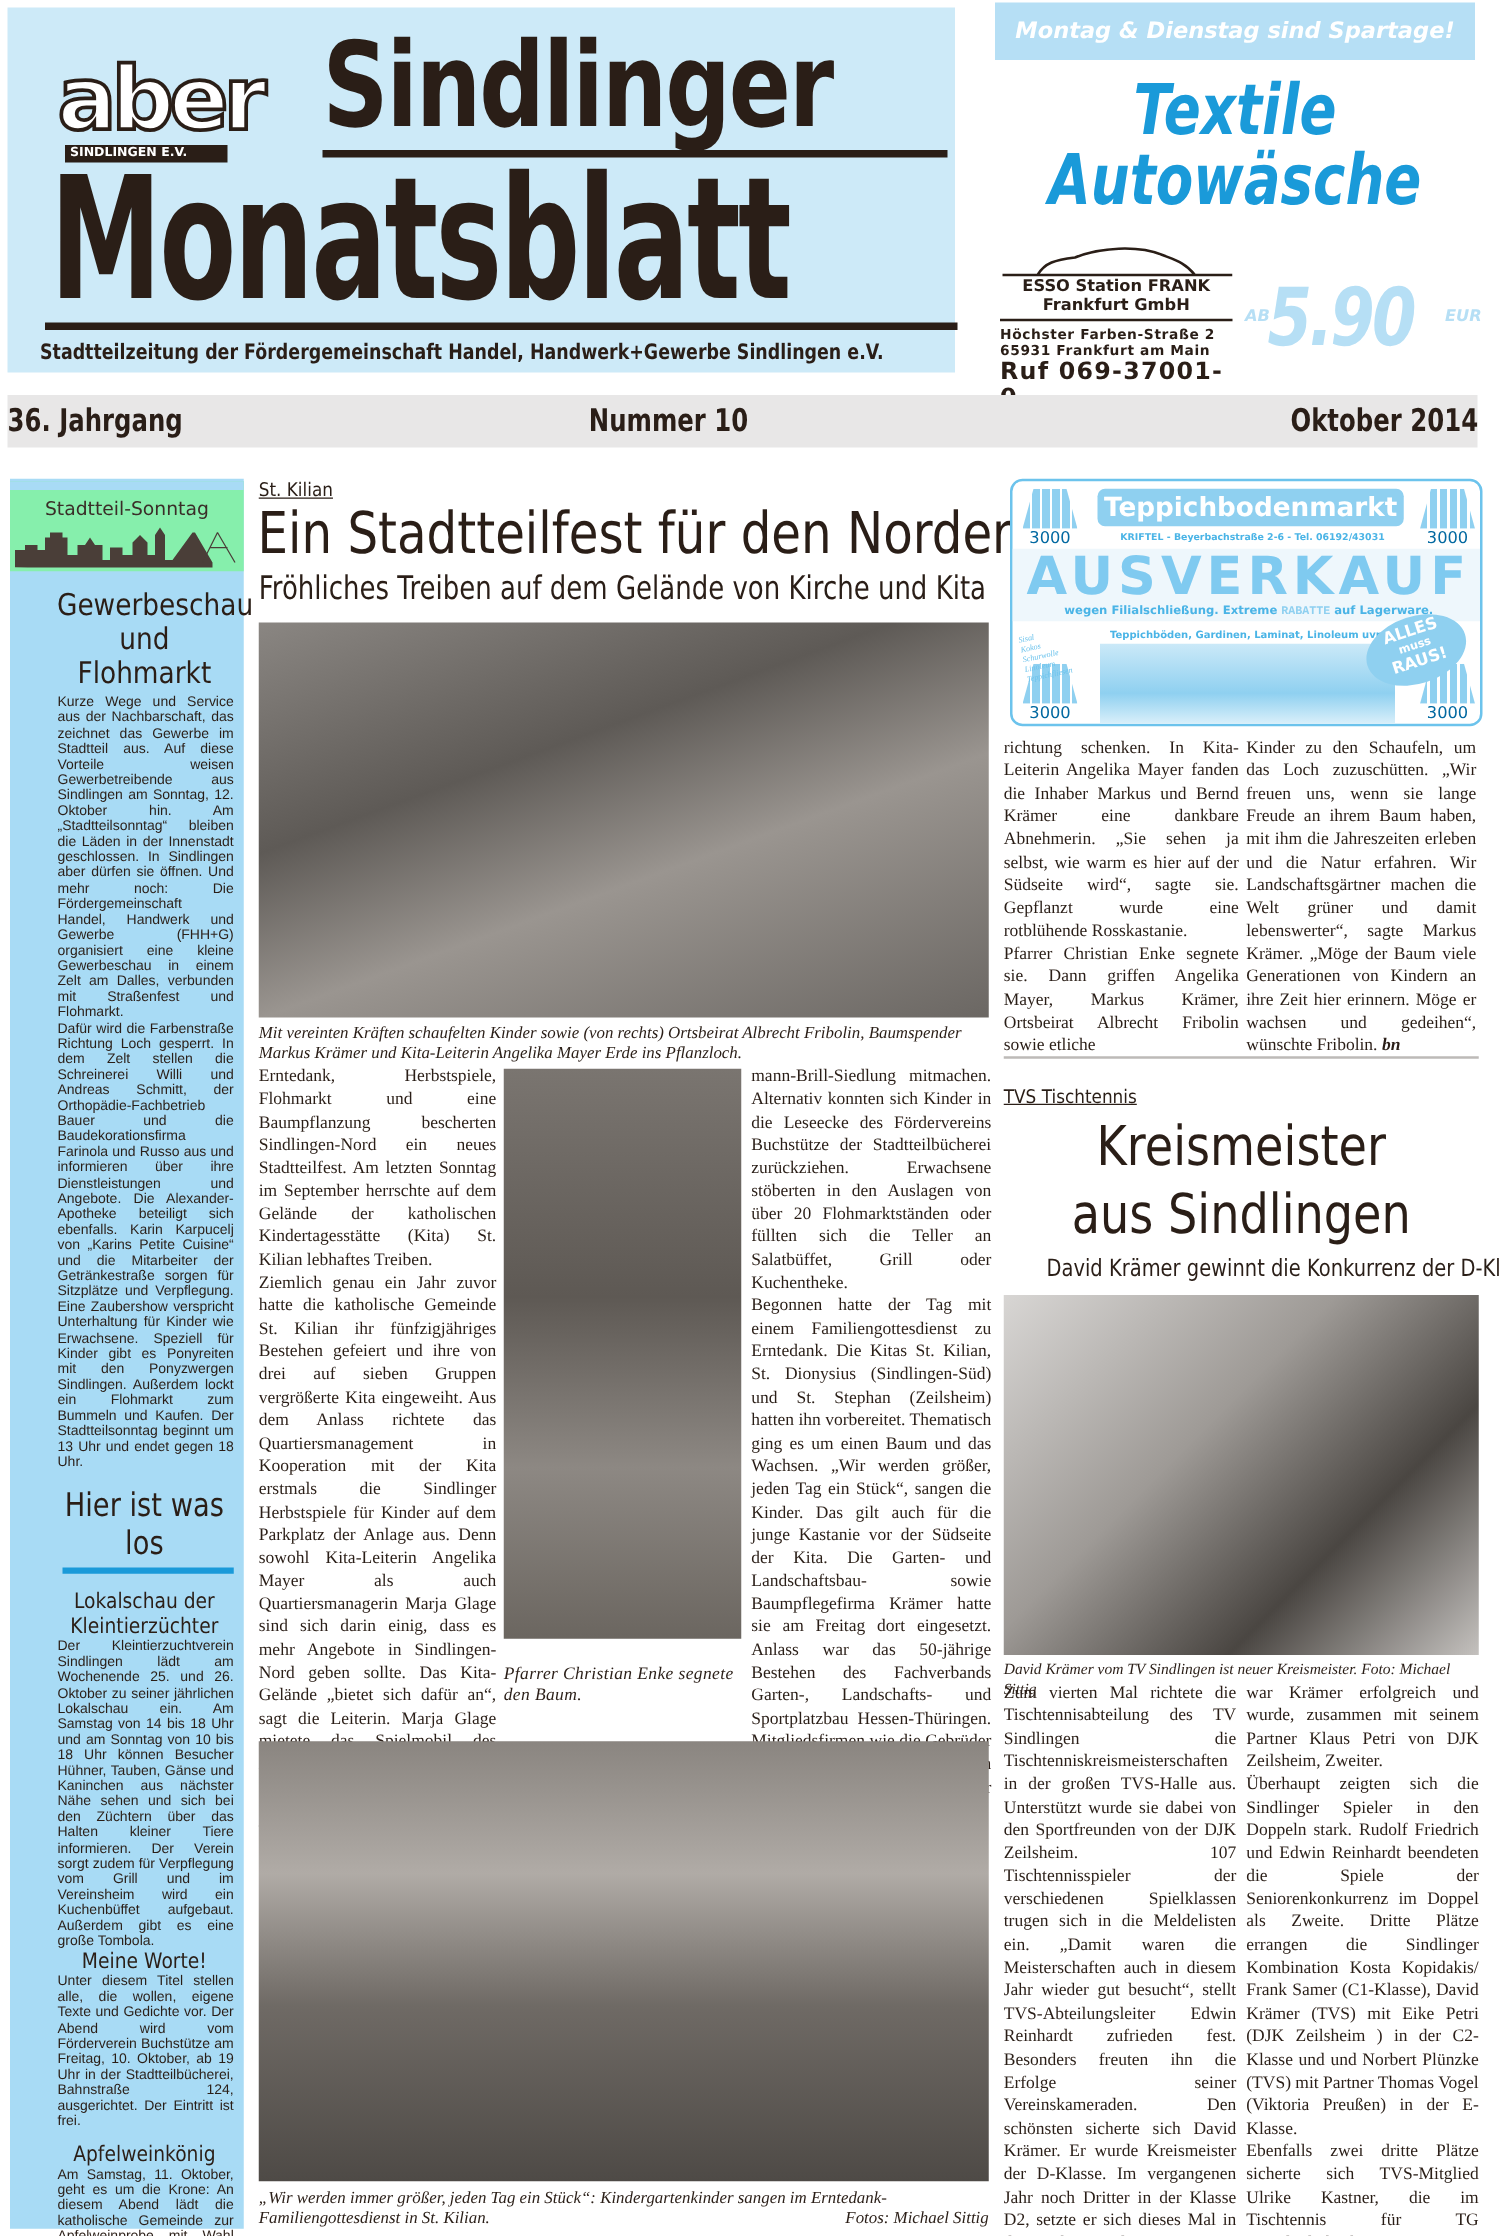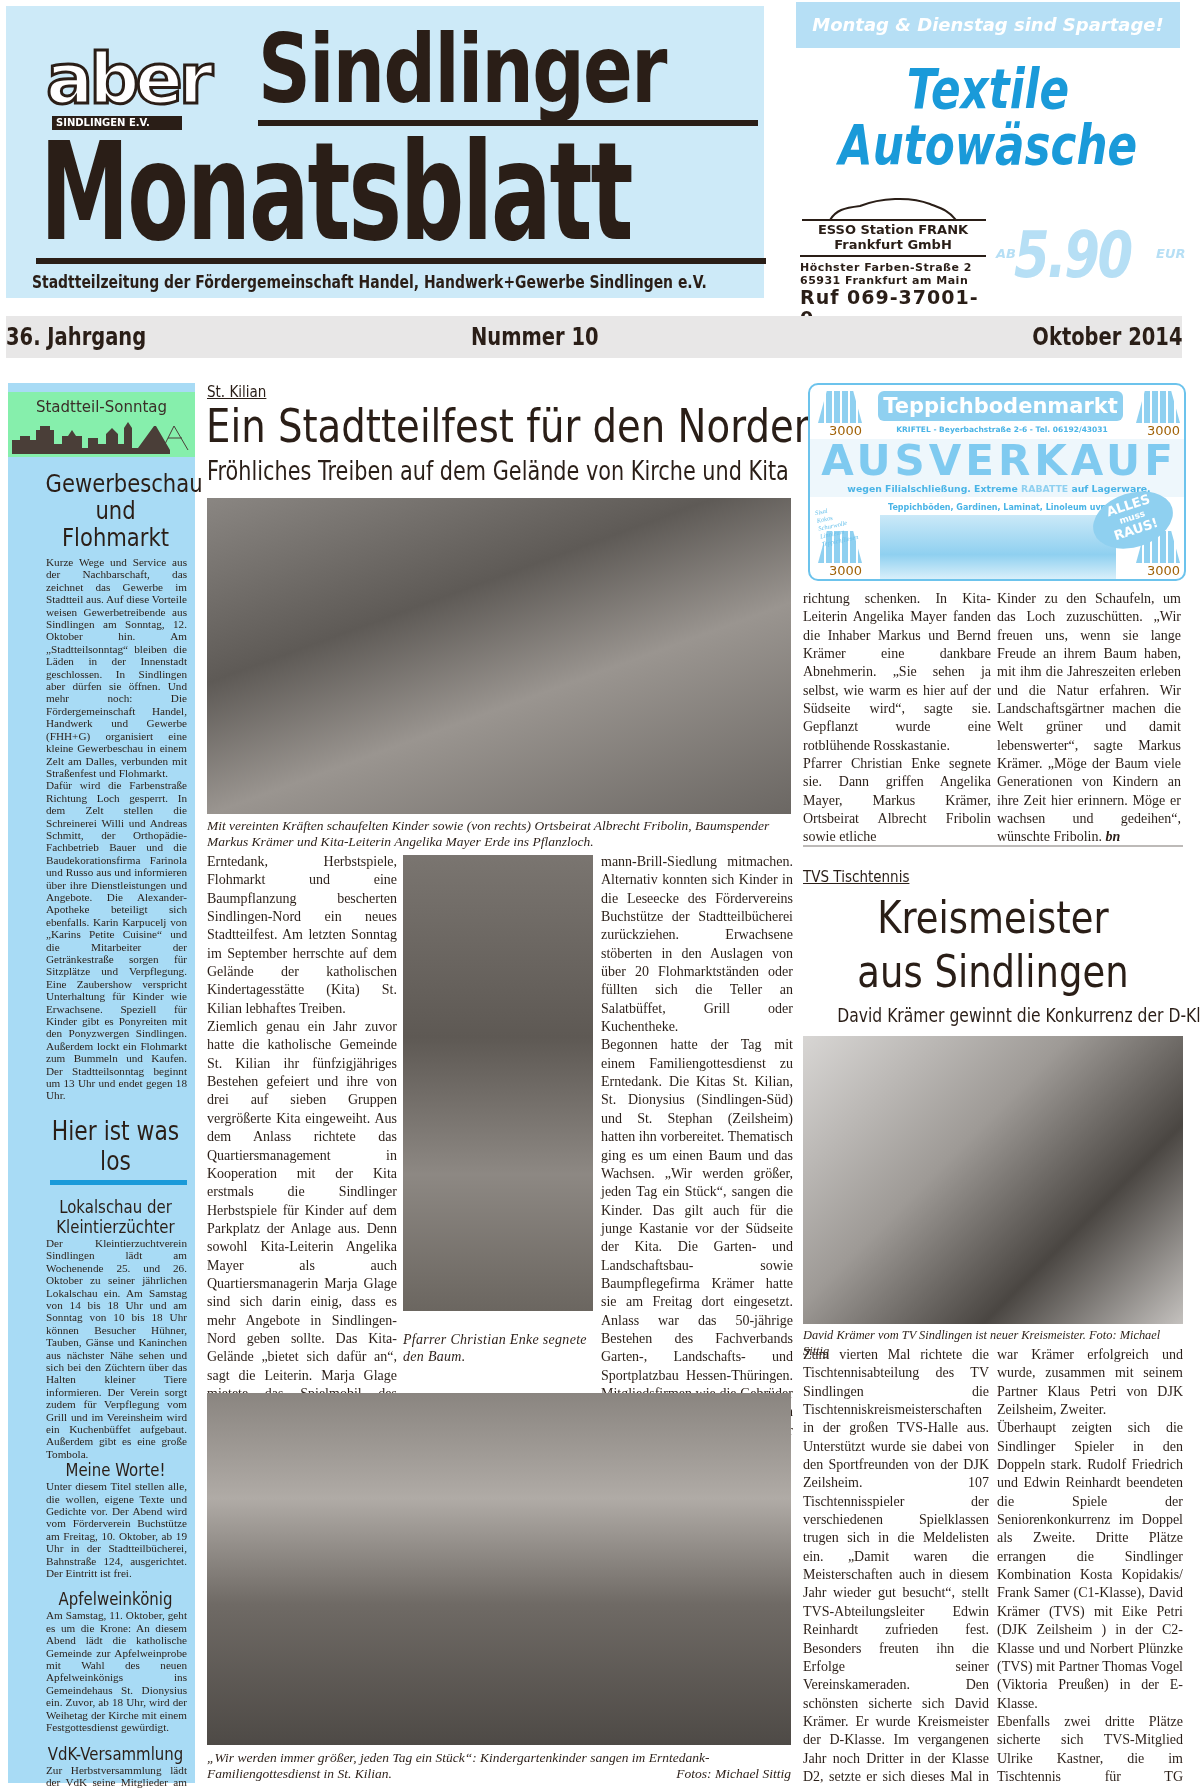--- a/index.html
+++ b/index.html
@@ -38,41 +38,41 @@
   #datebar .d1 { left: 0; transform-origin: left center; }
   #datebar .d2 { left: 465px; transform-origin: left center; }
   #datebar .d3 { right: 0; transform-origin: right center; }
 
   
   #sidebar { left: 8px; top: 383px; width: 187px; height: 1400px; background: #a8dbf5; }
   #stadtteil-logo { position:absolute; left: 0; top: 2px; width: 187px; height: 72px; background: #86efac; border-top: 7px solid #a8dbf5; }
   #stadtteil-logo .t { position:absolute; left: 0; width: 187px; top: 6px; text-align:center; font-family: "DejaVu Sans", sans-serif; font-size: 15px; color: #3a2e28; }
   #stadtteil-logo svg { position:absolute; left: 4px; top: 28px; }
   .sb-h { font-family: "DejaVu Sans", sans-serif; color: #2a1e17; text-align: center; transform: scaleX(0.88); transform-origin: center top; }
-  .sb-p { font-family: Liberation Serif, serif; font-size: 11.2px; line-height: 12.4px; color: #2a1e17; text-align: justify; padding: 0 8px 0 10px; }
+  .sb-p { font-family: Liberation Sans, sans-serif; font-size: 11.2px; line-height: 12.4px; color: #2a1e17; text-align: justify; padding: 0 8px 0 10px; }
   .sb-divider { height: 5px; background: #1a9ad9; margin: 4px 8px 0 14px; }
 
   
   .kicker { font-family: "DejaVu Sans", sans-serif; font-size: 15px; text-decoration: underline; color: #2a1e17; transform: scaleX(0.9); transform-origin: left top; white-space: nowrap; }
   .headline { font-family: "DejaVu Sans", sans-serif; color: #2a1e17; white-space: nowrap; transform-origin: left top; }
   .photo { background: linear-gradient(160deg, #8a8682 0%, #5e5a56 35%, #9a9590 60%, #6b6763 100%); }
   .caption { font-family: "Liberation Serif", serif; font-style: italic; font-size: 13.5px; line-height: 16px; color: #2a1e17; }
   .col { font-family: "Liberation Serif", serif; font-size: 14px; line-height: 18.35px; color: #2a1e17; text-align: justify; hyphens: manual; }
   .col p { text-indent: 0; }
 
   
   #ad-teppich { left: 808px; top: 383px; width: 378px; height: 198px; border: 2px solid #6cc3ec; border-radius: 10px; background: #fff; overflow: hidden; }
-  #ad-teppich .roll { position:absolute; width: 44px; height: 50px; color: #a16207; font-family: "DejaVu Sans", sans-serif; font-size: 13px; text-align: right; }
+  #ad-teppich .roll { position:absolute; width: 44px; height: 50px; color: #0369a1; font-family: "DejaVu Sans", sans-serif; font-size: 13px; text-align: center; }
   #ad-teppich .roll .bars { height: 32px; background: repeating-linear-gradient(90deg, #8fd0f0 0 6px, #fff 6px 8px); clip-path: polygon(20% 0,80% 0,100% 100%,0 100%); }
   #ad-teppich .name { position:absolute; left: 68px; top: 6px; width: 245px; height: 30px; background: #8fd0f0; border-radius: 6px; color: #fff; font-family: "DejaVu Sans", sans-serif; font-weight: bold; font-size: 21px; line-height: 30px; text-align: center; }
   #ad-teppich .addr { position:absolute; left: 62px; top: 40px; width: 260px; text-align:center; color: #4ab4e6; font-family: "DejaVu Sans", sans-serif; font-weight: bold; font-size: 7.5px; }
   #ad-teppich .band { position:absolute; left: 0; top: 54px; width: 378px; height: 58px; background: #eef7fc; }
   #ad-teppich .ausverkauf { position:absolute; left: 0; top: 52px; width: 378px; text-align: center; color: #7fcaf0; font-family: "DejaVu Sans", sans-serif; font-weight: bold; font-size: 42px; letter-spacing: 4px; line-height: 48px; }
   #ad-teppich .sub { position:absolute; left: 0; top: 98px; width: 378px; text-align:center; color: #4ab4e6; font-family: "DejaVu Sans", sans-serif; font-weight: bold; font-size: 9.3px; }
-  #ad-teppich .sub b { color: #8fd0f0; }
+  #ad-teppich .sub b { color: #8fd0f0; font-family: Liberation Mono, monospace; }
   #ad-teppich .products { position:absolute; left: 70px; top: 118px; width: 240px; text-align: center; color: #4ab4e6; font-family: "DejaVu Sans", sans-serif; font-weight: bold; font-size: 8px; }
   #ad-teppich .shop { position:absolute; left: 70px; top: 130px; width: 236px; height: 66px; background: linear-gradient(180deg, #cbe9f8, #8fd0f0 60%, #dff2fb); }
   #ad-teppich .list { position:absolute; left: 8px; top: 120px; color: #6cc3ec; font-family: "Liberation Serif", serif; font-style: italic; font-size: 6.5px; line-height: 8px; transform: rotate(-12deg); }
   #ad-teppich .alles { position:absolute; left: 282px; top: 108px; width: 82px; height: 54px; border-radius: 50%; background: #8fd0f0; color: #fff; font-family: "DejaVu Sans", sans-serif; font-weight: bold; text-align: center; transform: rotate(-18deg); font-size: 13px; line-height: 15px; padding-top: 4px; }
   #ad-teppich .alles small { font-size: 9px; display:block; line-height: 10px; }
 
   .hr-gray { height: 2px; background: #bdbab8; }
 </style>
 </head>
 <body>

